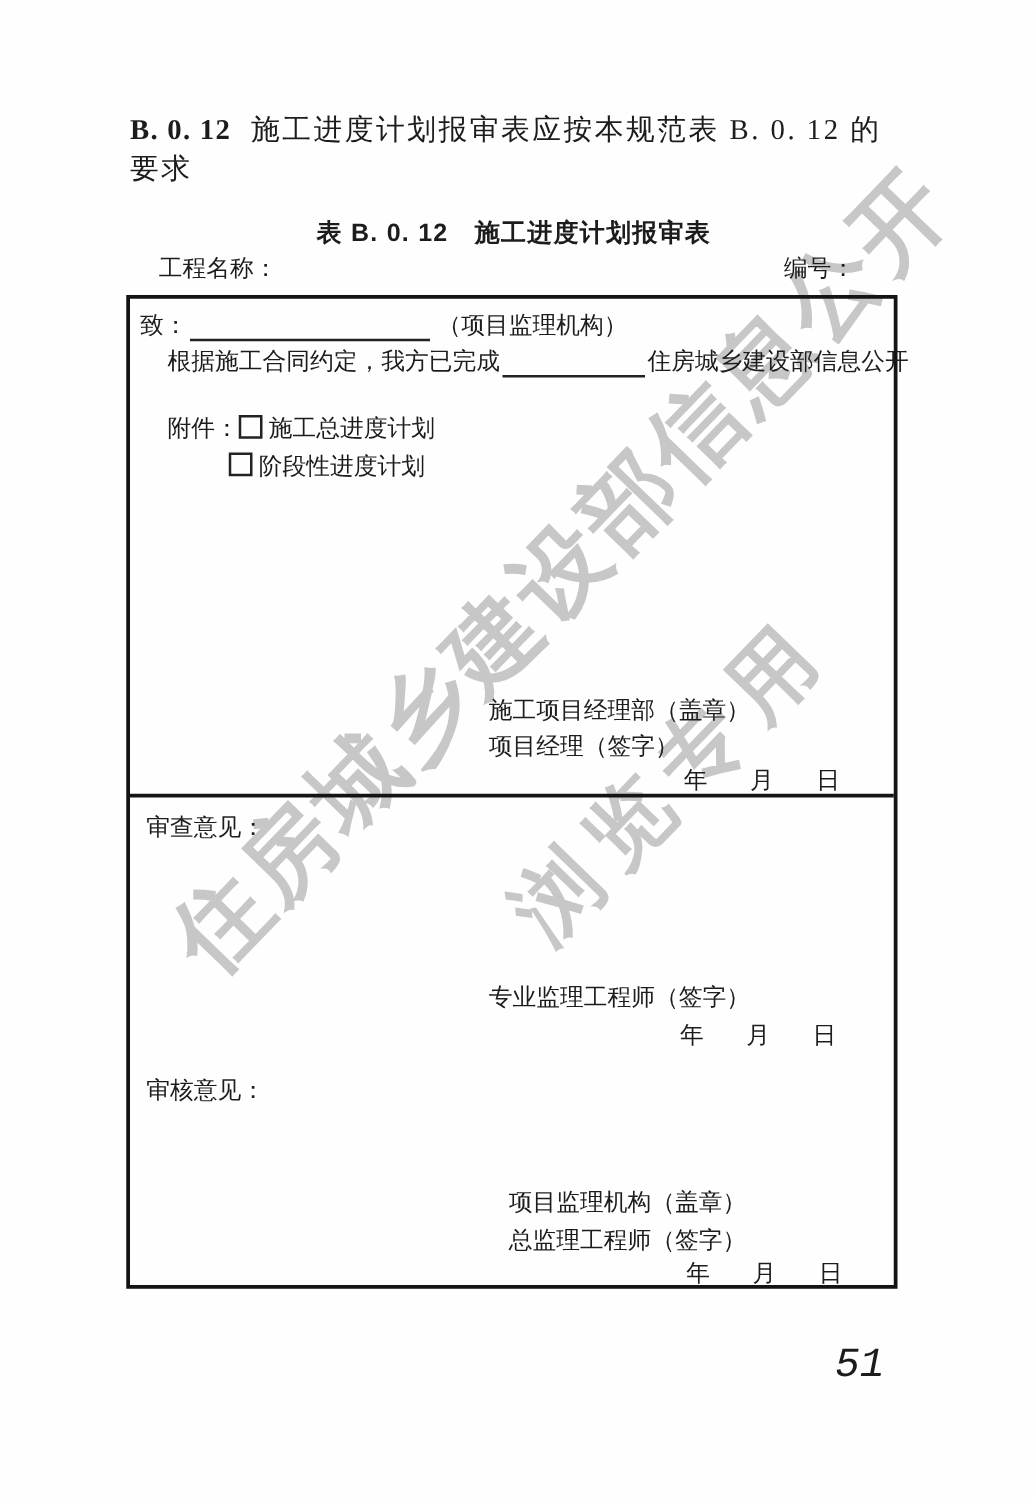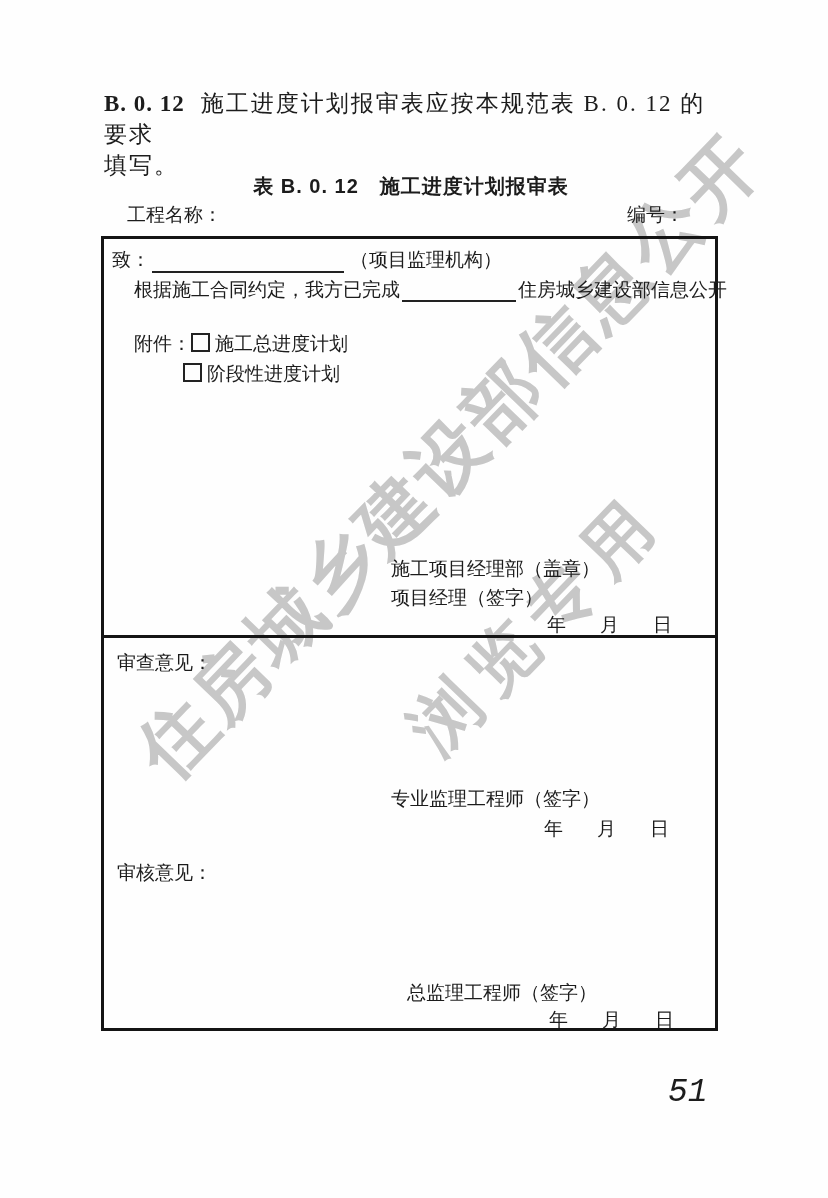--- a/index.html
+++ b/index.html
@@ -97,21 +97,20 @@
 </head>
 <body>
 
 <div class="watermark wm-primary">住房城乡建设部信息公开</div>
 <div class="watermark wm-secondary">浏览专用</div>
 
 <div class="content">
 
   <div class="intro">
     <span class="clause">B. 0. 12</span><span>施工进度计划报审表应按本规范表 B. 0. 12 的要求</span>
-    <div>填写。</div>
   </div>
 
   <div class="form-title">表 B. 0. 12　施工进度计划报审表</div>
   <div class="meta-project">工程名称：</div>
   <div class="meta-serial">编号：</div>
 
   <div class="form-table">
 
     <div class="fline l-to">
       <span>致：</span><span class="blank to-width"></span><span>（项目监理机构）</span>
@@ -144,20 +143,21 @@
     <div class="fline l-review">审查意见：</div>
     <div class="fline l-rsign">专业监理工程师（签字）</div>
 
     <div class="fline l-date2 date-row">
       <span>年</span>
       <span>月</span>
       <span>日</span>
     </div>
 
     <div class="fline l-audit">审核意见：</div>
+    <div class="fline l-astamp">项目监理机构（盖章）</div>
     <div class="fline l-asign">总监理工程师（签字）</div>
 
     <div class="fline l-date3 date-row">
       <span>年</span>
       <span>月</span>
       <span>日</span>
     </div>
 
   </div>
 

